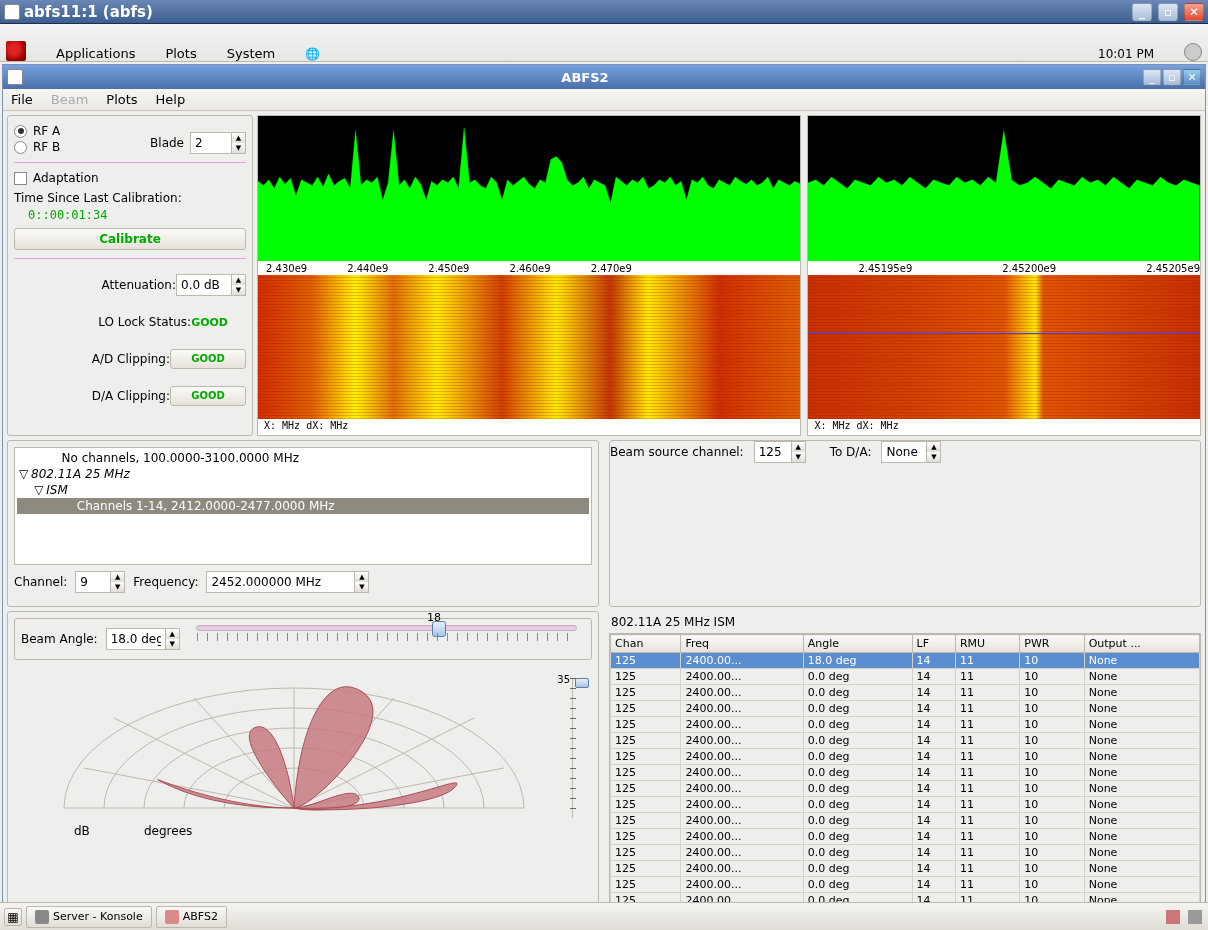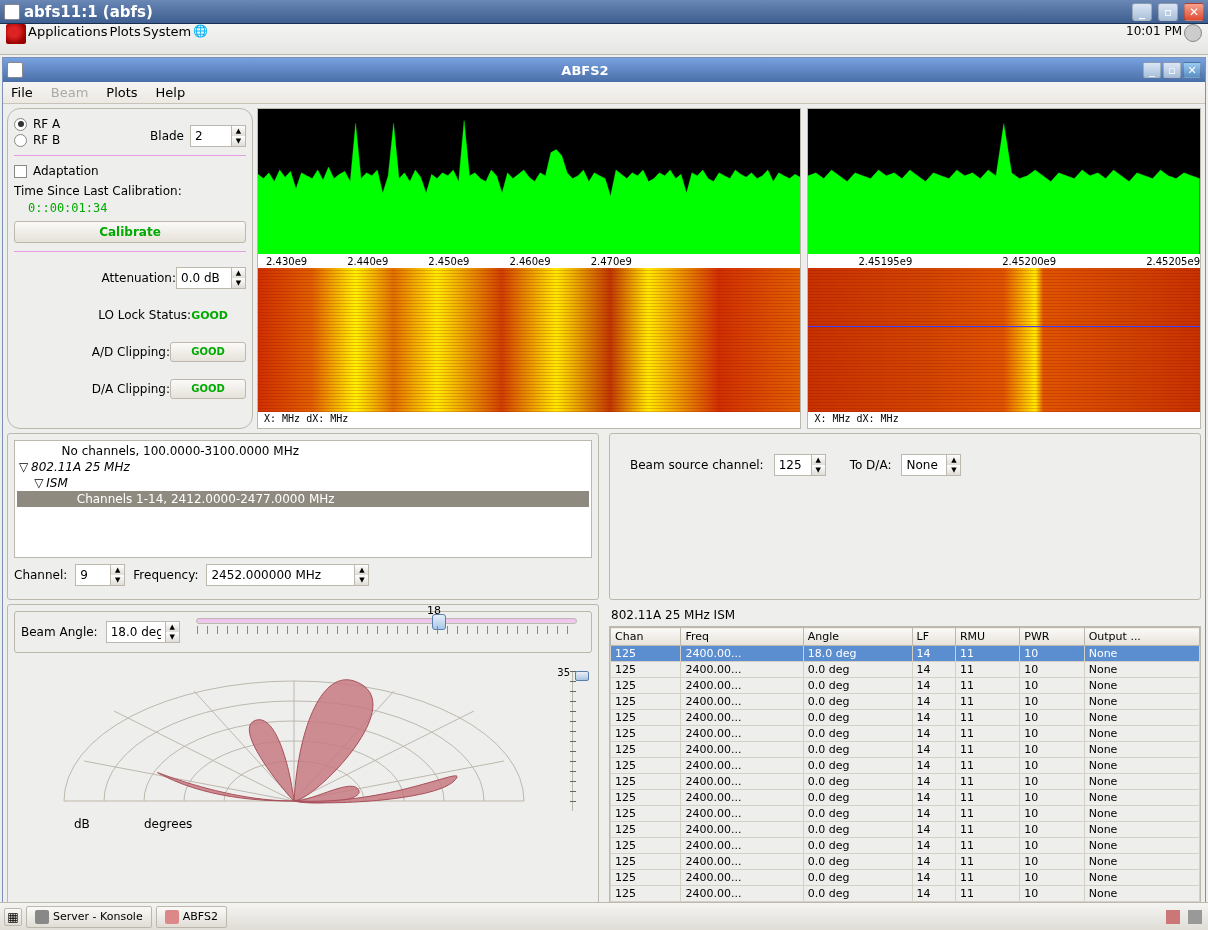--- a/index.html
+++ b/index.html
@@ -5,41 +5,41 @@
 * { box-sizing: border-box; margin: 0; padding: 0; font-family: "DejaVu Sans", Arial, sans-serif; }
 body { background: #eeeeec; color: #000; font-size: 12px; width: 1208px; height: 930px; overflow: hidden; }
 
 
 .outer-titlebar { height: 24px; background: linear-gradient(#6a87b5,#3d5e8f); display:flex; align-items:center; color:#fff; padding:0 4px; gap:4px; border-bottom:1px solid #1a3050;}
 .outer-titlebar .icon { width:16px; height:16px; background:#fff; border:1px solid #888; border-radius:2px;}
 .outer-titlebar .ttl { flex:1; font-weight:bold; font-size:15px;}
 .winbtn { width:20px; height:18px; border-radius:3px; border:1px solid #0003; display:flex; align-items:center; justify-content:center; margin-left:2px; font-size:12px; font-weight:bold;}
 .wb-min{ background:linear-gradient(#dbe5f4,#a8bfd9);} .wb-max{ background:linear-gradient(#dbe5f4,#a8bfd9);} .wb-close{ background:linear-gradient(#f7a28f,#e04b32); color:#fff;}
 
-.gnome-panel { height:31px; background:linear-gradient(#f4f4f2,#e6e6e4); border-bottom:1px solid #bdb8ad; display:flex; align-items:flex-start; padding:0 6px; gap:2px;}
+.gnome-panel { height:38px; background:linear-gradient(#f4f4f2,#e6e6e4); border-bottom:1px solid #bdb8ad; display:flex; align-items:flex-end; padding:0 6px; gap:30px;}
 .gnome-panel .redhat { width:20px; height:20px; background:radial-gradient(circle at 40% 40%,#d22 30%,#900 70%); border-radius:2px;}
 .gnome-panel .menu { font-size:13px;}
 .gnome-panel .spacer{flex:1;}
 .gnome-panel .clock{font-size:12px;}
 .gnome-panel .eye{width:18px;height:18px;background:#ccc;border-radius:50%;border:1px solid #888;}
 
 
 .java-win { margin:2px; border:1px solid #7a92b8; background:#eeeeec;}
 .java-titlebar { height:24px; background:linear-gradient(#78a1df,#4a6fa8); display:flex; align-items:center; padding:0 4px; color:#fff;}
 .java-titlebar .jicon{width:16px;height:16px;background:#fff;border:1px solid #888;border-radius:2px;margin-right:6px;}
 .java-titlebar .jttl{flex:1;text-align:center;font-weight:bold;font-size:13px;}
 .java-titlebar .jbtn{width:18px;height:16px;border-radius:2px;border:1px solid #0003;display:flex;align-items:center;justify-content:center;margin-left:2px;font-size:11px;background:linear-gradient(#dce7f5,#a7bfda);}
 .jbtn.jclose{background:linear-gradient(#9bcbf0,#5a8fc5);}
 
 .menubar { height:22px; background:linear-gradient(#f6f5f3,#ece9e4); border-bottom:1px solid #c9c3b6; display:flex; align-items:center; padding:0 8px; gap:18px; font-size:13px;}
 .menubar .mitem.dim{color:#aaa;}
 
 
 .content { display:grid; grid-template-columns:246px 1fr; grid-template-rows:auto auto auto; gap:4px; padding:4px; height:826px;}
-.panel { background:#eeeeec; border:1px solid #bdb8ad; border-radius:13px; padding:6px;}
+.panel { background:#eeeeec; border:1px solid #bdb8ad; border-radius:3px; padding:6px;}
 
 
 .ctrl { grid-column:1; grid-row:1;}
 .radio-row{display:flex;align-items:center;gap:6px;margin:2px 0;}
 .radio-dot{width:13px;height:13px;border:1px solid #888;border-radius:50%;display:inline-flex;align-items:center;justify-content:center;background:#fff;}
 .radio-dot.sel::after{content:"";width:6px;height:6px;background:#333;border-radius:50%;}
 .blade-row{display:flex;align-items:center;justify-content:flex-end;gap:6px;margin-top:-24px;}
 .spinner{display:flex;align-items:center;border:1px solid #bdb8ad;background:#fff;height:22px;}
 .spinner input{border:none;width:40px;padding:1px 4px;font-size:12px;outline:none;}
 .spinbtns{display:flex;flex-direction:column;width:14px;border-left:1px solid #bdb8ad;}
@@ -68,21 +68,21 @@
 
 .treepanel{grid-column:1/3;grid-row:2;display:grid;grid-template-columns:1fr 1fr;gap:10px;padding:0;}
 .tp-left{border:1px solid #bdb8ad;border-radius:3px;padding:6px;}
 .tree{border:1px solid #bdb8ad;background:#fff;height:118px;font-size:12px;padding:2px;overflow:hidden;}
 .tree .row{padding:1px 2px;}
 .tree .row.sel{background:#8f8a80;color:#fff;}
 .tree .tog{display:inline-block;width:12px;}
 .tree .it{font-style:italic;}
 .chan-row{display:flex;align-items:center;gap:8px;margin-top:6px;}
 
-.tp-right{border:1px solid #bdb8ad;border-radius:3px;padding:20px;}
+.tp-right{border:1px solid #bdb8ad;border-radius:3px;padding:0;}
 .tp-right .toprow{display:flex;align-items:center;gap:10px;}
 
 
 .beampanel{grid-column:1/3;grid-row:3;display:grid;grid-template-columns:1fr 1fr;gap:10px;padding:0;}
 .bp-left{border:1px solid #bdb8ad;border-radius:3px;padding:6px;}
 .beam-ctrl{border:1px solid #bdb8ad;border-radius:3px;padding:6px;display:flex;align-items:center;gap:8px;position:relative;}
 .slider-track{flex:1;height:6px;border:1px solid #bdb8ad;border-radius:3px;background:linear-gradient(#f4bef5,#e8d0e9);position:relative;margin:0 8px;}
 .slider-thumb{position:absolute;top:-5px;width:14px;height:16px;background:linear-gradient(#e8f0fa,#a7c5e8);border:1px solid #5a7ea8;border-radius:3px;left:62%;}
 .slider-val{position:absolute;top:-14px;left:62%;font-size:11px;transform:translateX(-50%);}
 .slider-ticks{position:absolute;top:7px;left:0;right:0;height:8px;background:repeating-linear-gradient(90deg,#888 0,#888 1px,transparent 1px,transparent 10px);}

